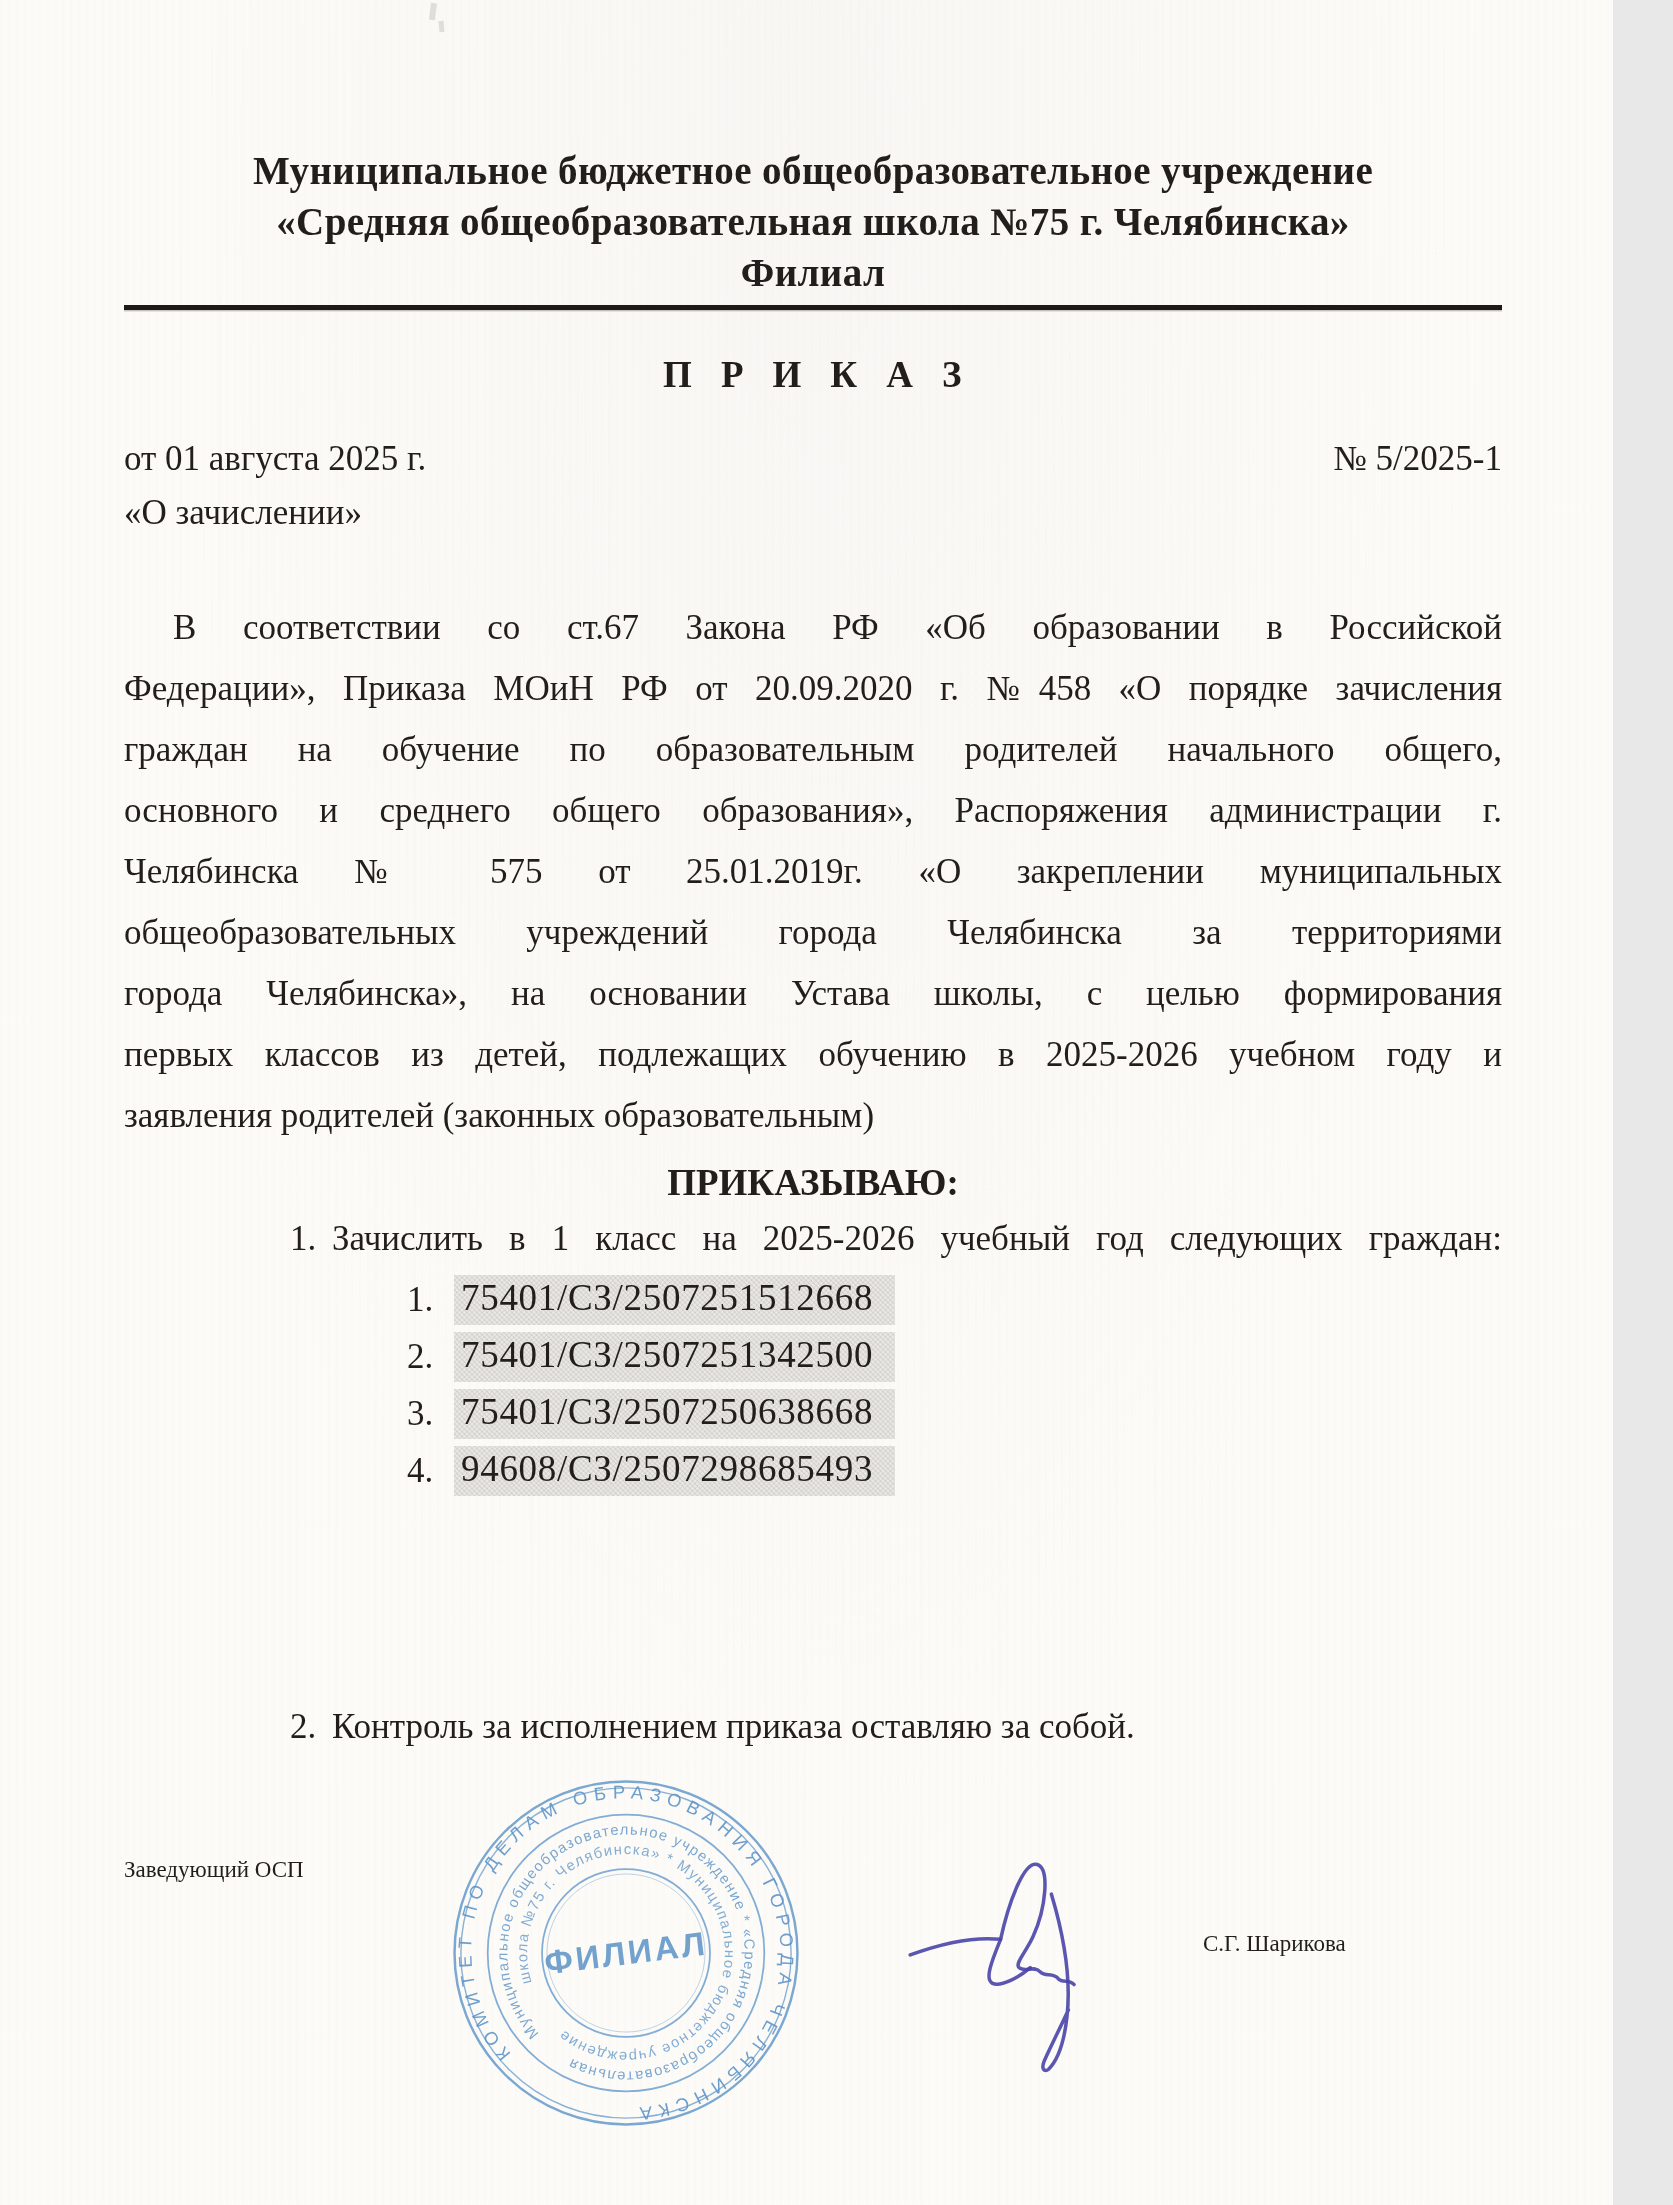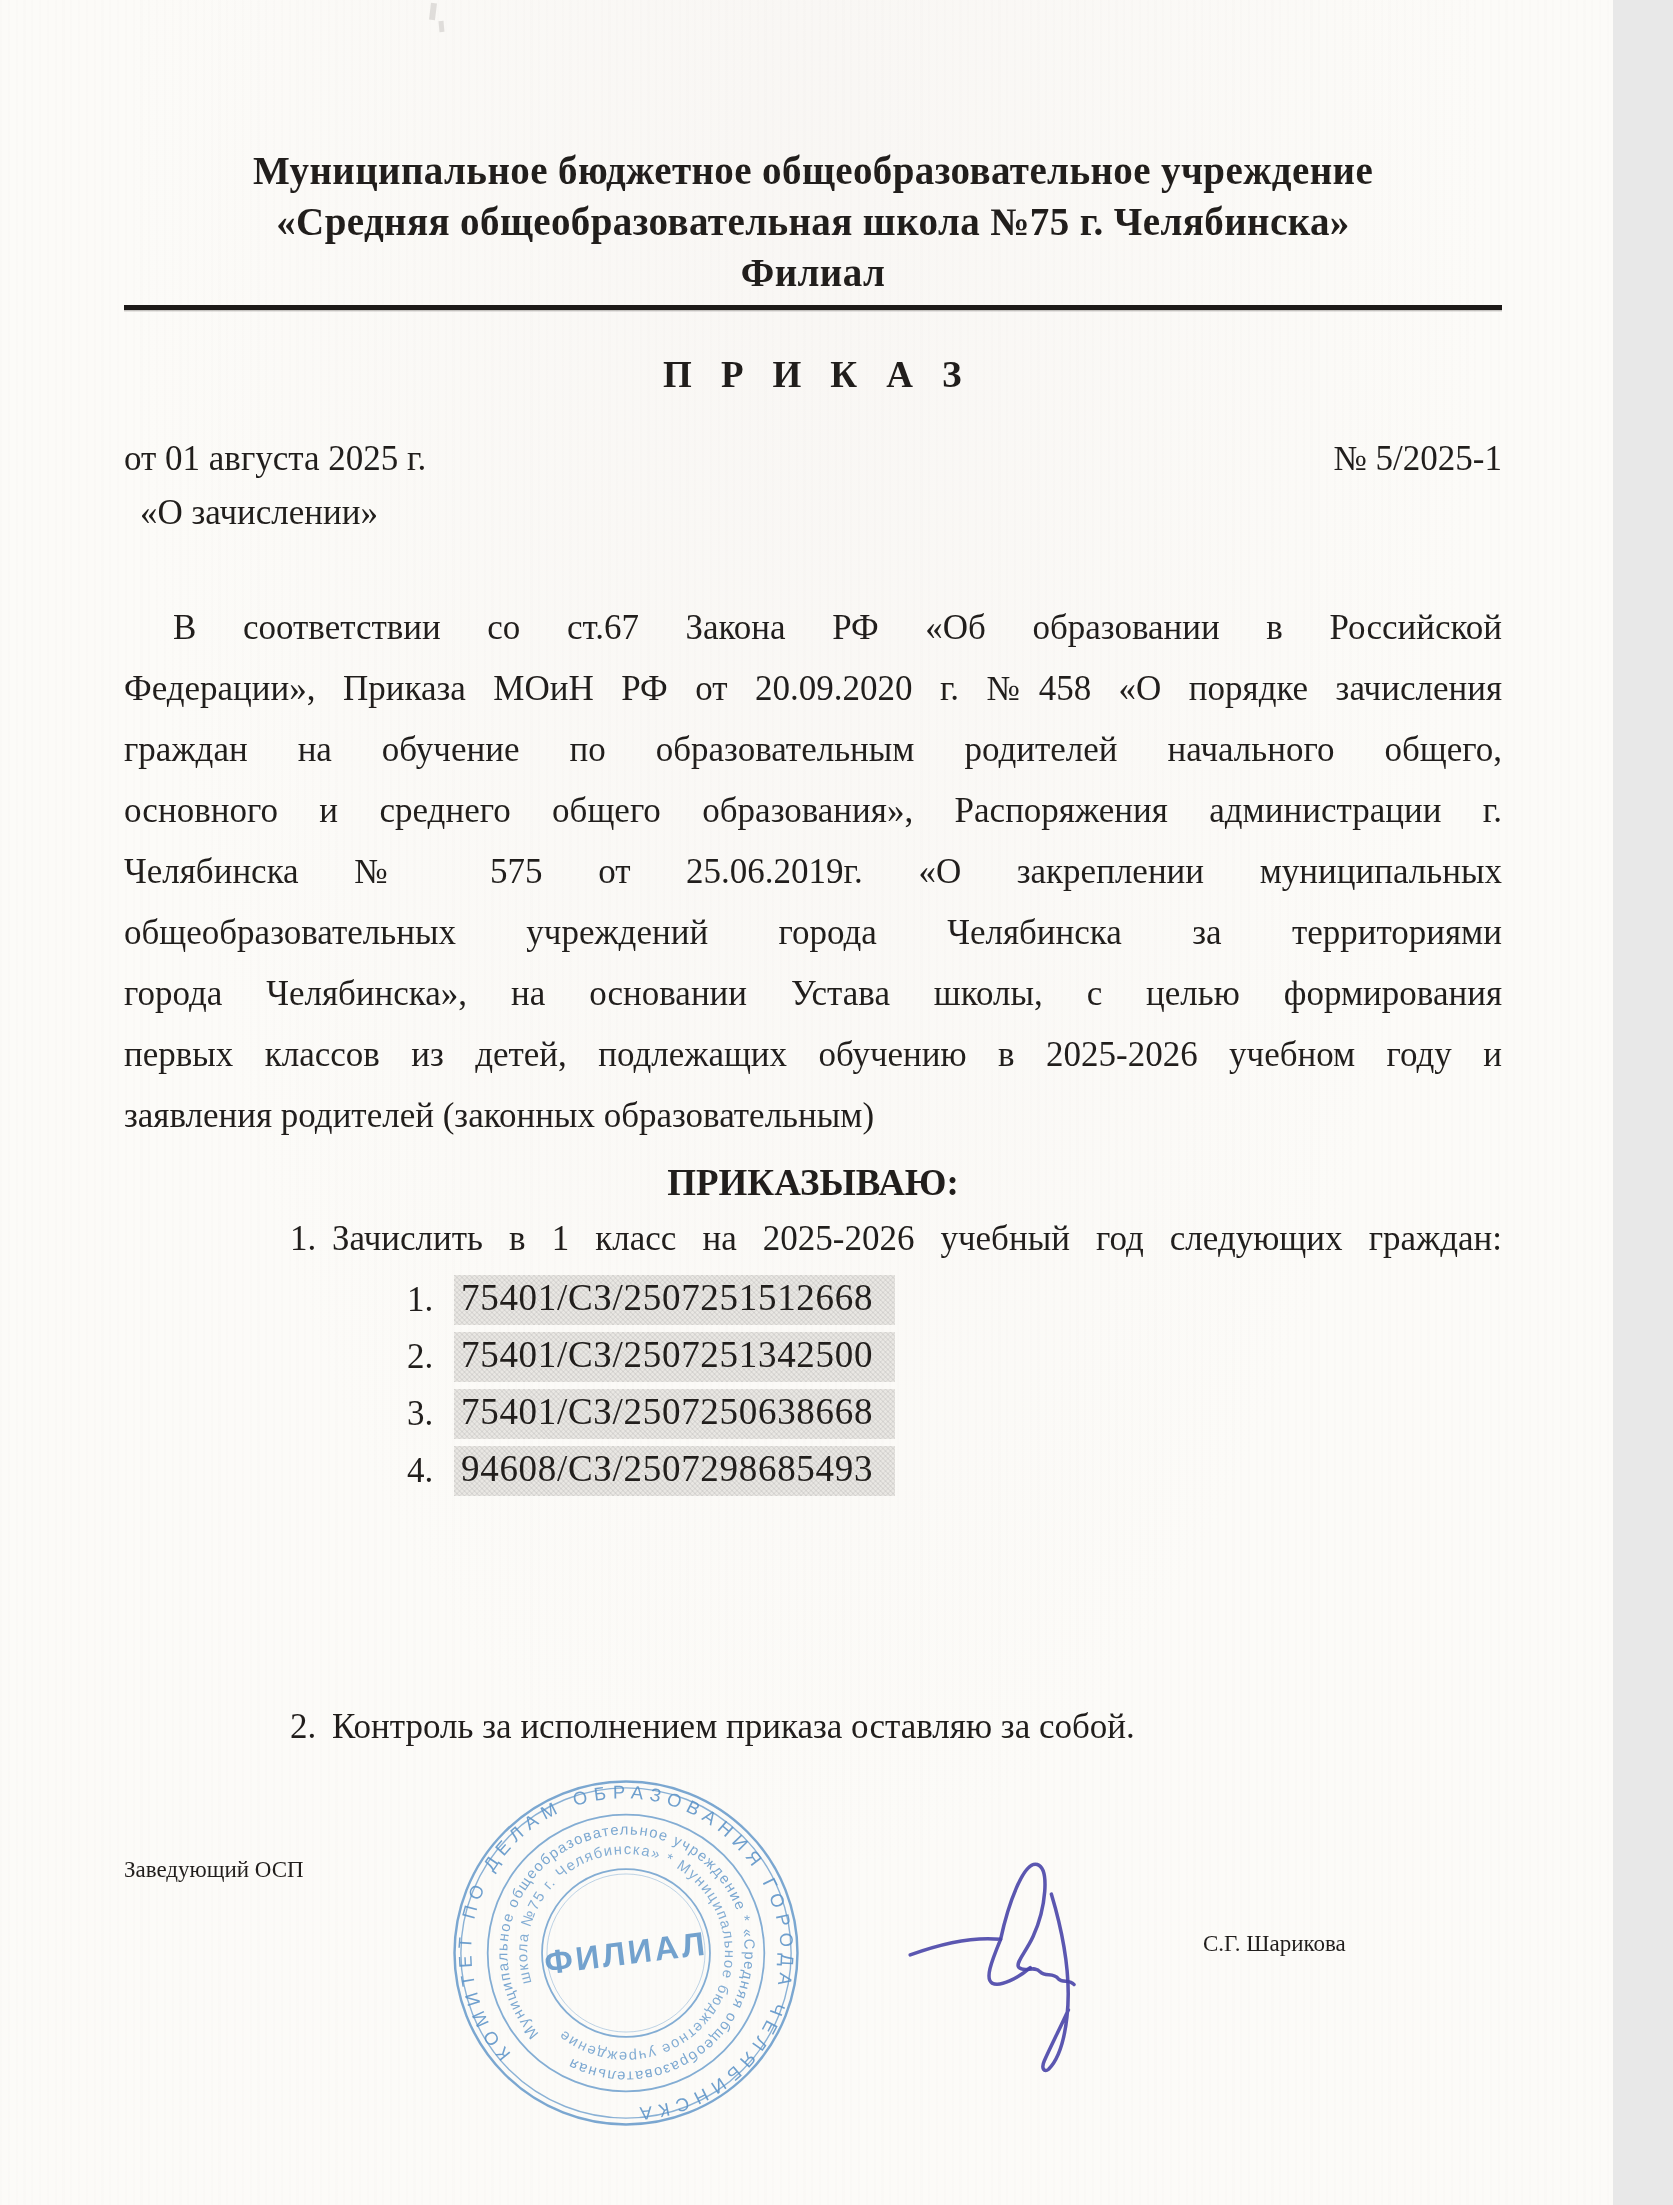--- a/index.html
+++ b/index.html
@@ -22,21 +22,21 @@
     overflow:hidden;
   }
   .content{padding:145px 111px 0 124px;}
 
   .org-header{text-align:center;font-weight:bold;font-size:39px;line-height:51px;letter-spacing:0.4px;}
   .rule{margin-top:7px;height:5px;background:#1d1a18;box-shadow:0 1.4px 0 rgba(30,26,24,.25);}
 
   .doc-title{margin-top:44px;text-align:center;font-weight:bold;font-size:37px;line-height:42px;word-spacing:17px;letter-spacing:1.4px;}
 
   .meta-row{margin-top:41px;display:flex;justify-content:space-between;font-size:35px;line-height:44px;}
-  .subject{margin-top:10px;font-size:35px;line-height:44px;margin-left:16px;}
+  .subject{margin-top:10px;font-size:35px;line-height:44px;}
 
   .para{margin-top:62px;font-size:35px;line-height:61px;}
   .pline{text-align:justify;text-align-last:justify;}
   .pline.first{text-indent:49px;}
   .pline.last{text-align-last:left;}
 
   .res-heading{margin-top:14px;text-align:center;font-weight:bold;font-size:37px;line-height:45px;}
 
   .item{display:flex;margin-left:166px;margin-top:11.3px;font-size:35px;line-height:45px;}
   .inum{flex:none;width:42px;}
@@ -96,21 +96,21 @@
       <span>от 01 августа 2025 г.</span>
       <span>№ 5/2025-1</span>
     </div>
     <div class="subject">«О зачислении»</div>
 
     <div class="para">
       <div class="pline first">В соответствии со ст.67 Закона РФ «Об образовании в Российской</div>
       <div class="pline">Федерации», Приказа МОиН РФ от 20.09.2020 г. №458 «О порядке зачисления</div>
       <div class="pline">граждан на обучение по образовательным родителей начального общего,</div>
       <div class="pline">основного и среднего общего образования», Распоряжения администрации г.</div>
-      <div class="pline">Челябинска № 575 от 25.06.2019г. «О закреплении муниципальных</div>
+      <div class="pline">Челябинска № 575 от 25.01.2019г. «О закреплении муниципальных</div>
       <div class="pline">общеобразовательных учреждений города Челябинска за территориями</div>
       <div class="pline">города Челябинска», на основании Устава школы, с целью формирования</div>
       <div class="pline">первых классов из детей, подлежащих обучению в 2025-2026 учебном году и</div>
       <div class="pline last">заявления родителей (законных образовательным)</div>
     </div>
 
     <div class="res-heading">ПРИКАЗЫВАЮ:</div>
 
     <div class="item item1">
       <span class="inum">1.</span>

